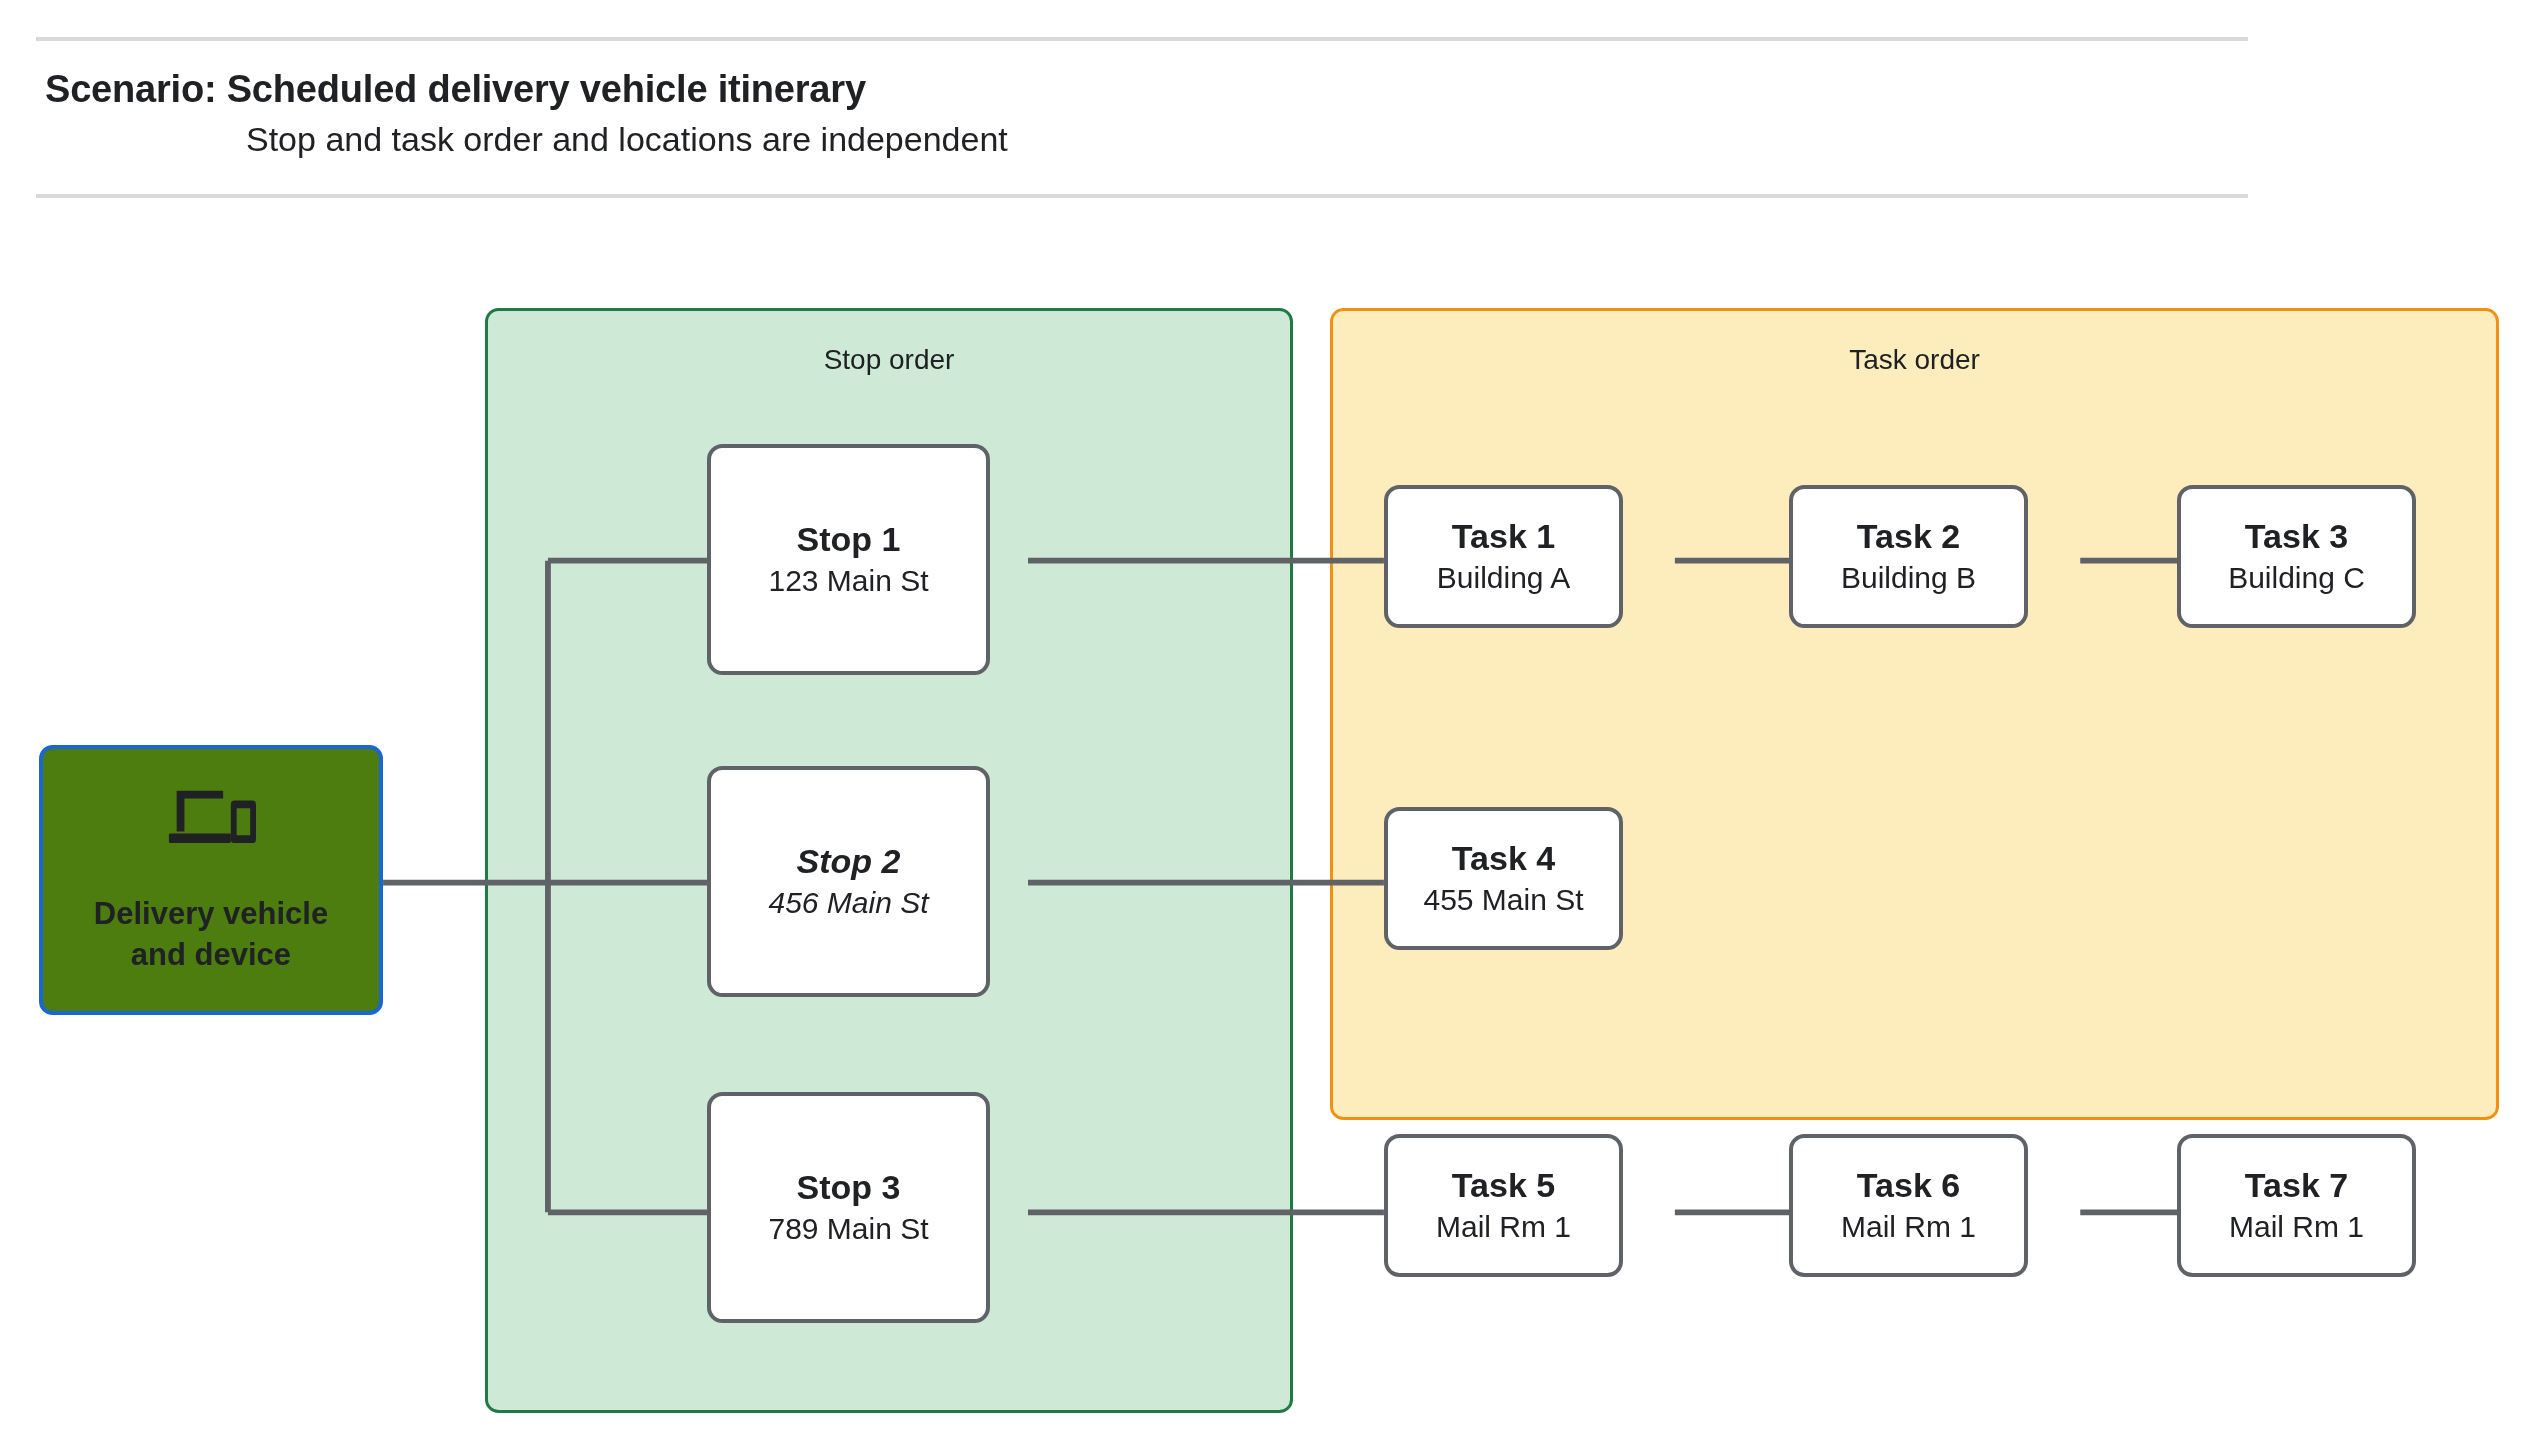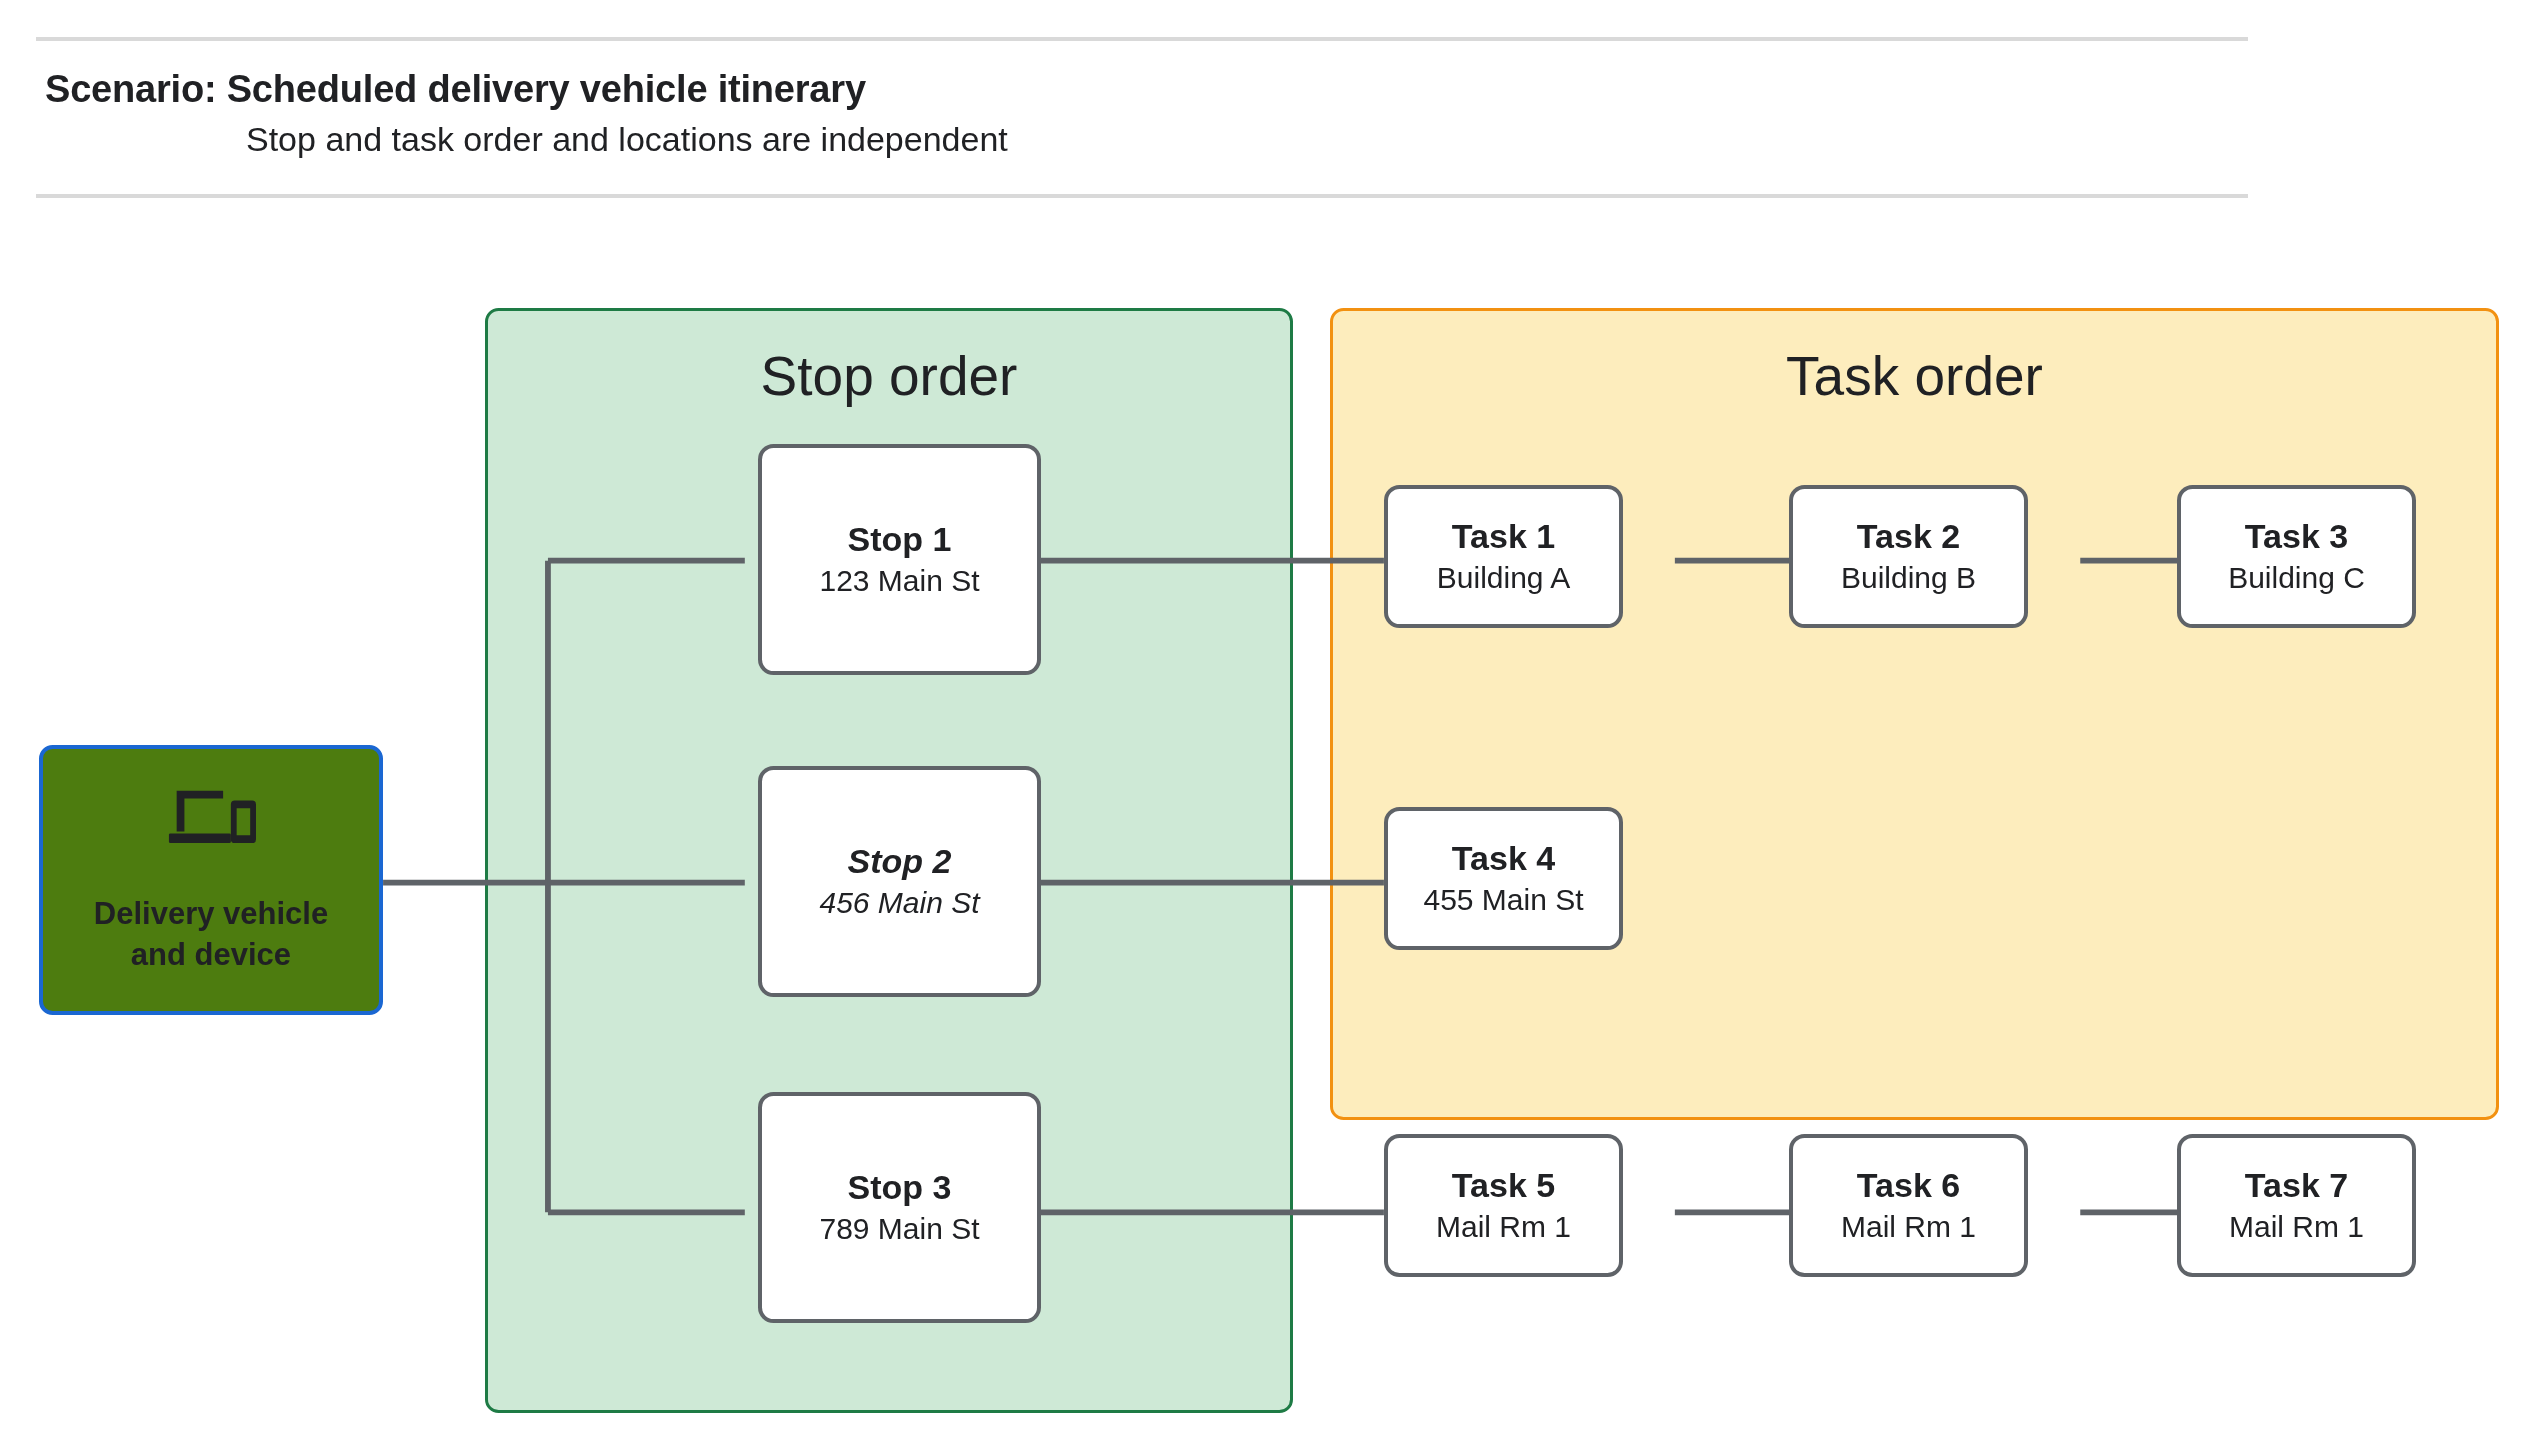--- a/index.html
+++ b/index.html
@@ -25,40 +25,40 @@
       box-sizing:border-box;border:4.8px solid #1a67d2;border-radius:13.6px;
       background:#4d7c0f;display:flex;flex-direction:column;
       align-items:center;justify-content:center;}
   .vehicle .icon{width:89px;height:62px;margin-bottom:47px;}
   .vehicle .label{font-size:31px;font-weight:bold;line-height:1.32;
       text-align:center;color:#202124;}
 
   
   .panel{position:absolute;box-sizing:border-box;border-radius:13.6px;}
   .panel-title{position:absolute;left:0;right:0;top:33px;text-align:center;
-      font-size:55px;font-weight:normal;color:#202124;}
+      font-size:28px;font-weight:normal;color:#202124;}
   .panel.stop{left:485px;top:308px;width:808px;height:1105px;
       border:3.9px solid #1e7b45;background:#cee9d6;}
   .panel.task{left:1330px;top:308px;width:1169px;height:812px;
       border:3.9px solid #f29111;background:#fdedbd;}
 
   
   .wires{position:absolute;left:0;top:0;width:2538px;height:1452px;
       pointer-events:none;}
 
   
   .card{position:absolute;box-sizing:border-box;background:#ffffff;
       border:4.8px solid #5f6368;border-radius:15.5px;
       display:flex;flex-direction:column;align-items:center;
       justify-content:center;}
   .card .t1{font-size:34px;font-weight:bold;color:#202124;line-height:1.12;}
   .card .t2{font-size:30px;font-weight:normal;color:#202124;line-height:1.2;
       margin-top:5.8px;}
 
-  .card.stop{width:283px;height:231px;left:758px;}
+  .card.stop{width:283px;height:231px;left:707px;}
   .card.stop.r1{top:444px;}
   .card.stop.r2{top:766px;font-style:italic;}
   .card.stop.r3{top:1092px;}
 
   .card.task{width:239px;height:143px;}
   .card.task.c1{left:1384px;}
   .card.task.c2{left:1789px;}
   .card.task.c3{left:2177px;}
   .card.task.r1{top:485px;}
   .card.task.r2{top:807px;}

